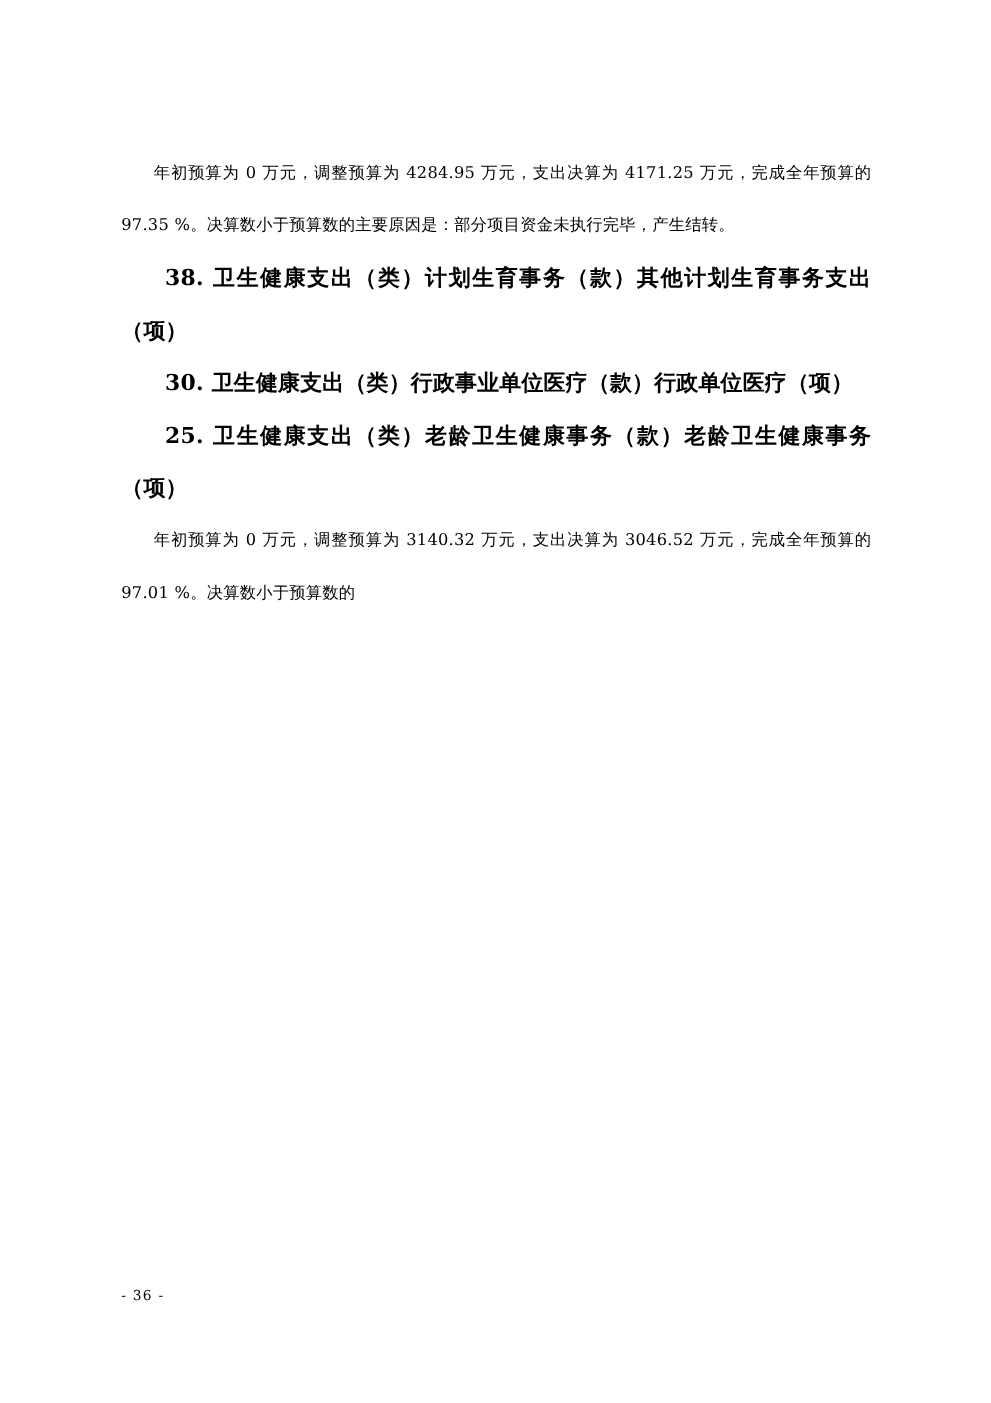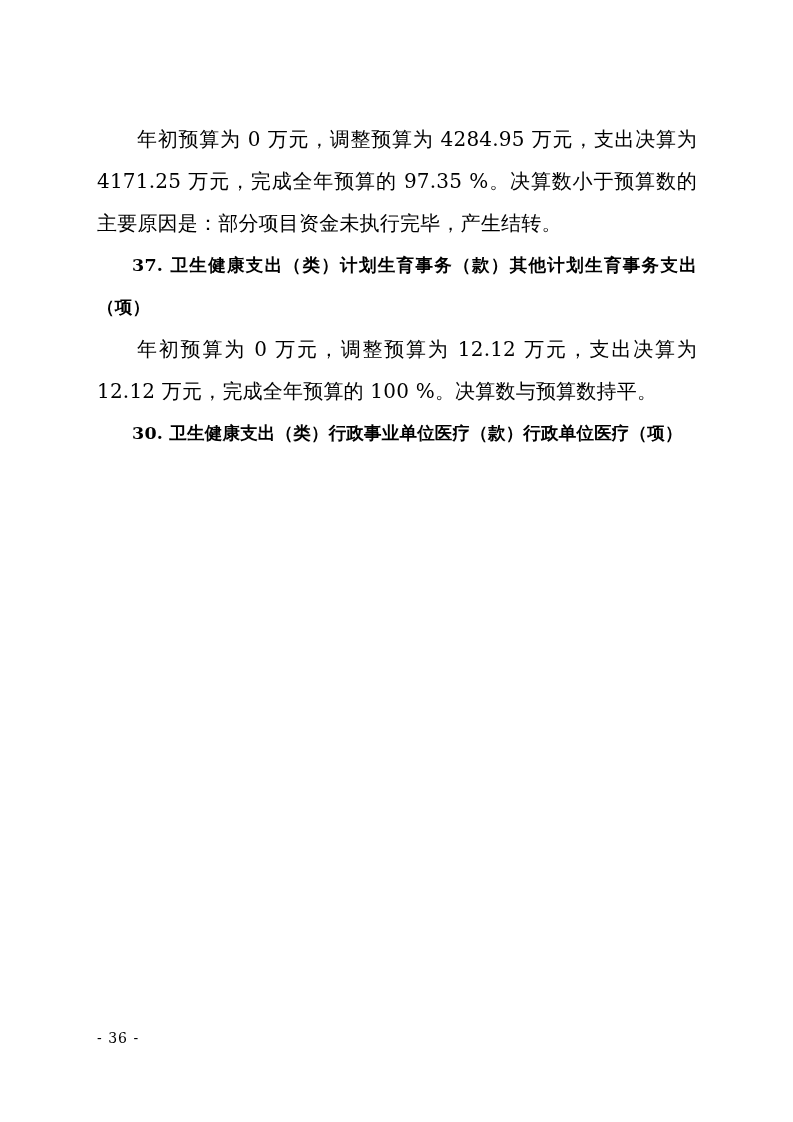--- a/index.html
+++ b/index.html
@@ -23,21 +23,21 @@
     background: #fff;
     overflow: hidden;
   }
   .content {
     position: absolute;
     left: 97px;
     top: 118px;
     width: 600px;
   }
   .para {
-    font-size: 20px;
+    font-size: 13px;
     line-height: 42px;
     text-align: justify;
     text-justify: inter-ideograph;
     text-indent: 2em;
     margin: 0;
     letter-spacing: 0.2px;
     font-family: "DejaVu Serif", "Liberation Serif", serif;
   }
   .heading {
     font-size: 17.5px;
@@ -49,33 +49,34 @@
     font-weight: bold;
     letter-spacing: 0.2px;
     font-family: "DejaVu Serif", "Liberation Serif", serif;
   }
   .footer {
     position: absolute;
     left: 97px;
     top: 1030px;
     width: 600px;
     text-align: left;
-    font-size: 14px;
+    font-size: 11px;
     font-family: "DejaVu Serif", "Liberation Serif", serif;
     color: #000;
     letter-spacing: 1px;
   }
 </style>
 </head>
 <body>
 
 <div class="page">
 
   <div class="content">
     <p class="para">年初预算为 0 万元，调整预算为 4284.95 万元，支出决算为 4171.25 万元，完成全年预算的 97.35 %。决算数小于预算数的主要原因是：部分项目资金未执行完毕，产生结转。</p>
-    <p class="heading">37. 卫生健康支出（类）计划生育事务（款）其他计划生育事务支出（项）</p>
-    <p class="para">年初预算为 0 万元，调整预算为 12.12 万元，支出决算为 12.12 万元，完成全年预算的 100 %。决算数与预算数持平。</p>
+    <p class="heading">38. 卫生健康支出（类）计划生育事务（款）其他计划生育事务支出（项）</p>
     <p class="heading">30. 卫生健康支出（类）行政事业单位医疗（款）行政单位医疗（项）</p>
+    <p class="heading">25. 卫生健康支出（类）老龄卫生健康事务（款）老龄卫生健康事务（项）</p>
+    <p class="para">年初预算为 0 万元，调整预算为 3140.32 万元，支出决算为 3046.52 万元，完成全年预算的 97.01 %。决算数小于预算数的</p>
   </div>
 
   <div class="footer">- 36 -</div>
 
 </div>
 
 </body></html>

